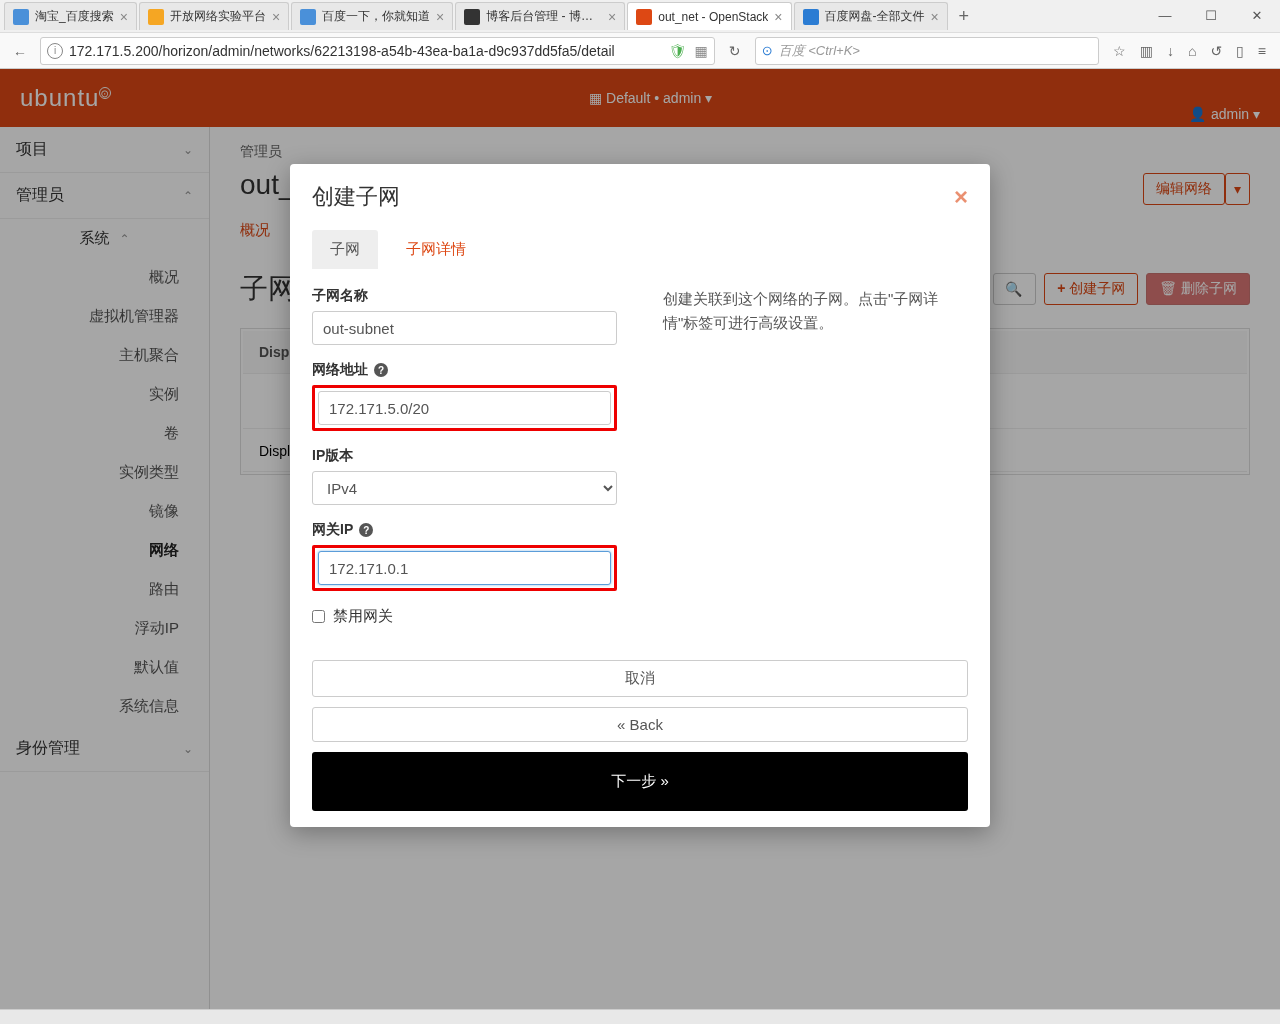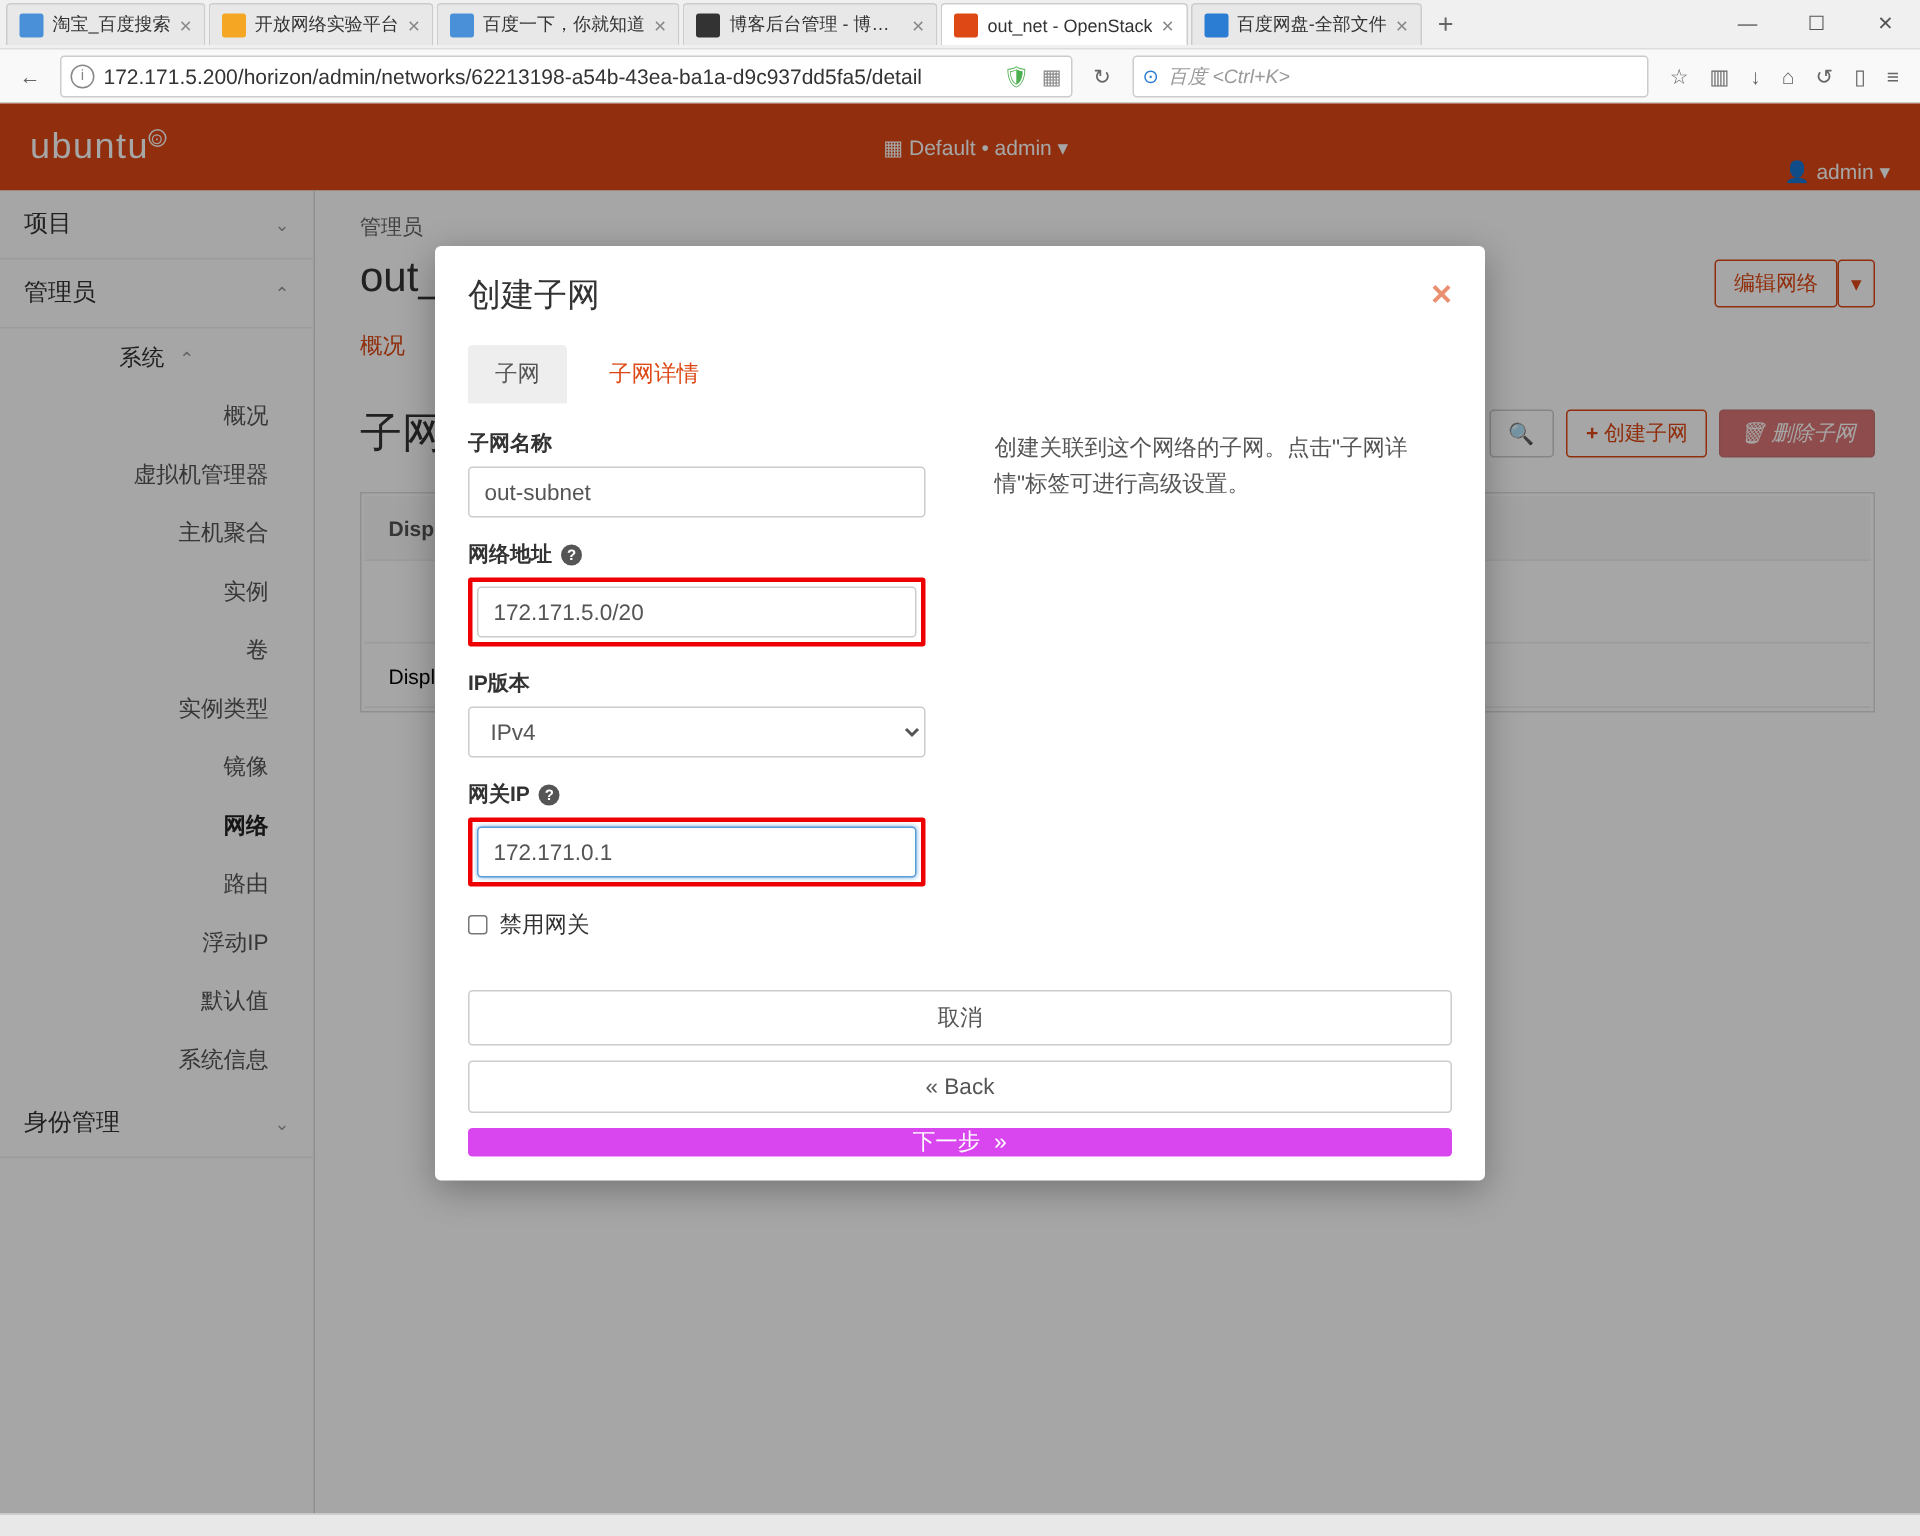--- a/index.html
+++ b/index.html
@@ -46,21 +46,21 @@
 .chev { color: #999; font-size: 12px; }
 
 
 .content { flex: 1; padding: 16px 30px; background: #fff; position: relative; }
 .breadcrumb { color: #666; font-size: 14px; margin-bottom: 8px; }
 .page-title { font-size: 28px; color: #333; margin-bottom: 8px; }
 .subtabs { display: flex; gap: 30px; font-size: 15px; color: #dd4814; margin: 12px 0 30px; }
 .section-title { font-size: 28px; color: #333; }
 .btn { border: 1px solid #ccc; background: #fff; padding: 6px 12px; border-radius: 3px; font-size: 14px; color: #555; }
 .btn.primary { color: #dd4814; border-color: #dd4814; }
-.btn.danger { background: #c9302c; color: #fff; border: 1px solid #ac2925; opacity: 0.65; font-style: italic; }
+.btn.danger { background: #c9302c; color: #fff; border: 1px solid #ac2925; opacity: 0.65; }
 .btn.dd { padding: 6px 8px; }
 .table { width: 100%; margin-top: 20px; border: 1px solid #ddd; }
 .table th, .table td { padding: 12px 16px; text-align: left; border-bottom: 1px solid #eee; font-size: 14px; }
 .table th { background: #f9f9f9; color: #555; font-weight: 600; }
 .checkbox-cell { width: 40px; text-align: center; }
 
 
 .overlay { position: absolute; inset: 0; background: rgba(0,0,0,0.35); }
 .modal { position: absolute; left: 50%; top: 95px; transform: translateX(-50%); width: 700px; background: #fff; border-radius: 4px; box-shadow: 0 6px 24px rgba(0,0,0,0.3); }
 .modal-header { padding: 18px 22px 10px; display: flex; justify-content: space-between; align-items: center; }
@@ -74,21 +74,21 @@
 .help-col { flex: 1; color: #555; font-size: 15px; line-height: 1.6; }
 .form-group { margin-bottom: 16px; }
 .form-label { font-size: 14px; font-weight: 600; color: #333; margin-bottom: 6px; display: flex; align-items: center; gap: 6px; }
 .form-label .q { width: 14px; height: 14px; border-radius: 50%; background: #555; color: #fff; font-size: 10px; display: inline-flex; align-items: center; justify-content: center; }
 .form-input, .form-select { width: 100%; height: 34px; border: 1px solid #ccc; border-radius: 3px; padding: 0 10px; font-size: 15px; color: #555; background: #fff; }
 .highlight-red { border: 3px solid #e00; padding: 3px; border-radius: 2px; }
 .highlight-red.focused .form-input { border: 1.5px solid #5b9dd9; outline: none; box-shadow: 0 0 3px rgba(91,157,217,0.7); }
 .checkbox-row { display: flex; align-items: center; gap: 8px; font-size: 15px; color: #333; }
 .modal-footer { padding: 16px 22px; display: flex; justify-content: flex-end; gap: 10px; border-top: 0; flex-direction: column; }
 .btn-default { border: 1px solid #ccc; background: #fff; padding: 8px 16px; border-radius: 3px; font-size: 15px; color: #555; }
-.btn-orange { border: none; background: #d946ef; color: #fff; padding: 0 18px; border-radius: 3px; font-size: 15px; font-family: Liberation Mono, monospace; }
+.btn-orange { border: none; background: #000000; color: #fff; padding: 20px 18px; border-radius: 3px; font-size: 15px; }
 
 .hscroll { height: 16px; background: #e8e8e8; border-top: 1px solid #ccc; position: absolute; bottom: 0; left: 0; right: 0; }
 </style>
 </head>
 <body>
 
 <div class="browser-chrome">
   <div class="window-controls">
     <span>—</span>
     <span>☐</span>

